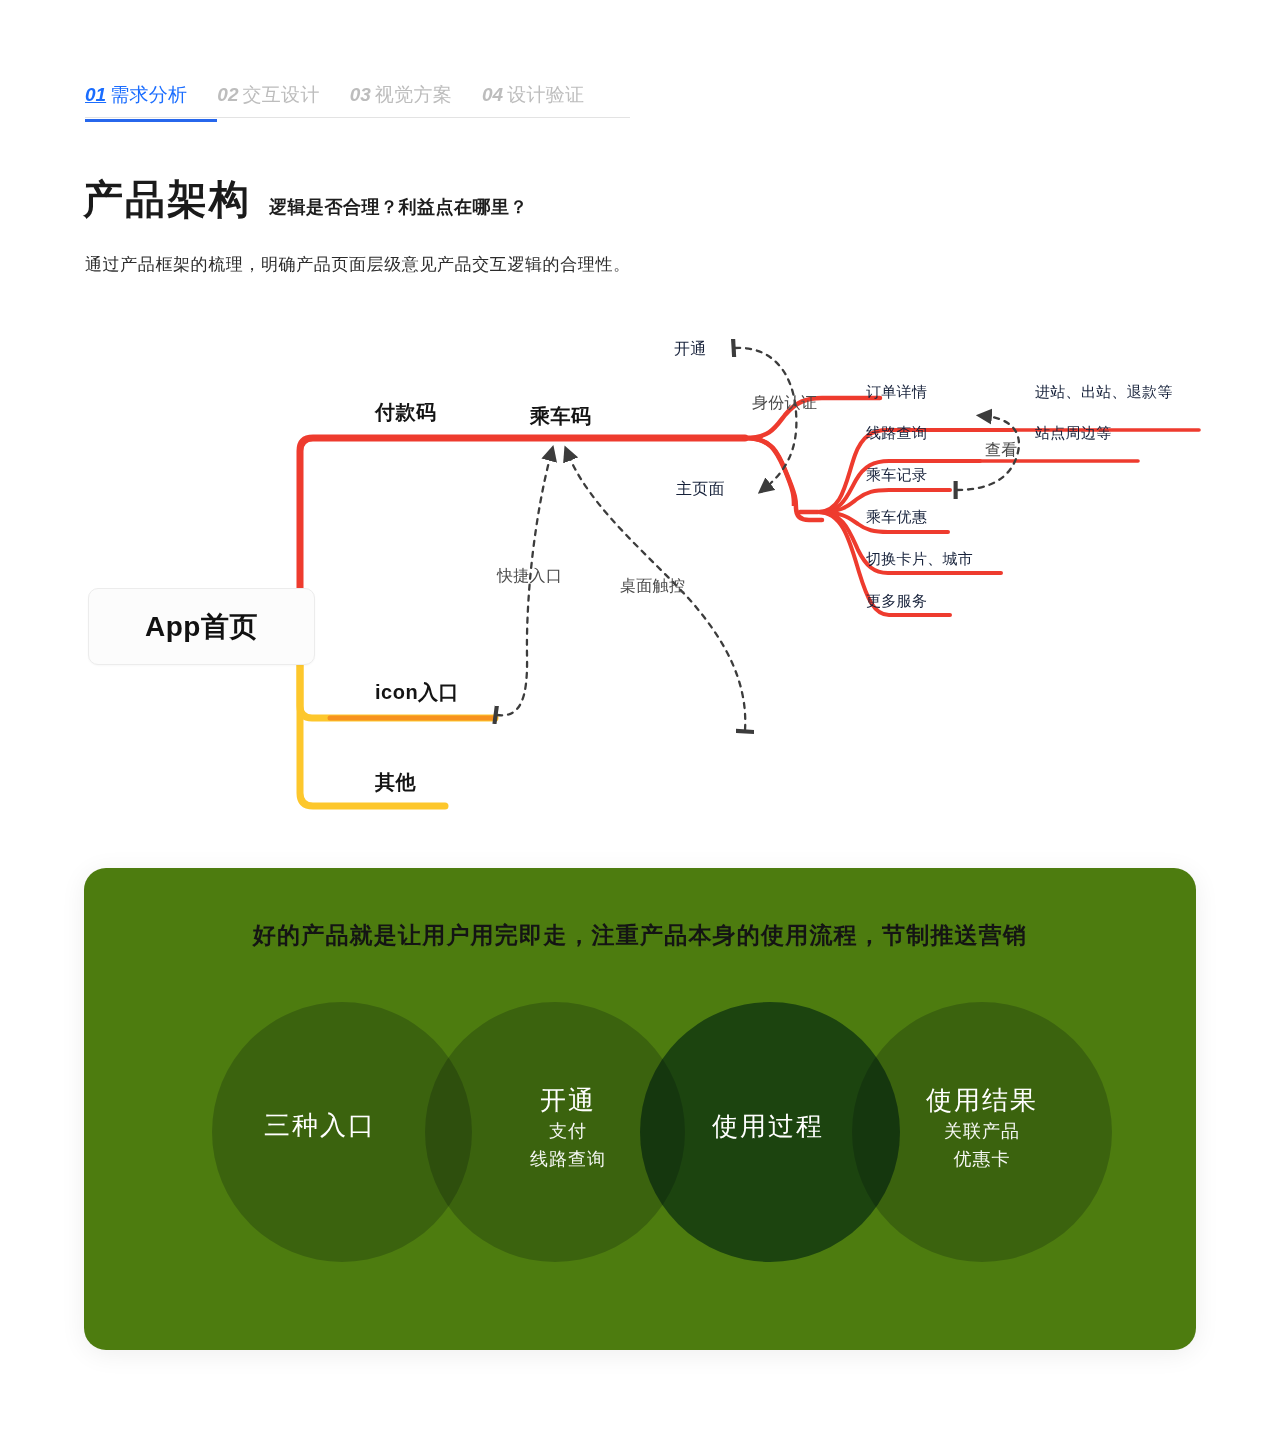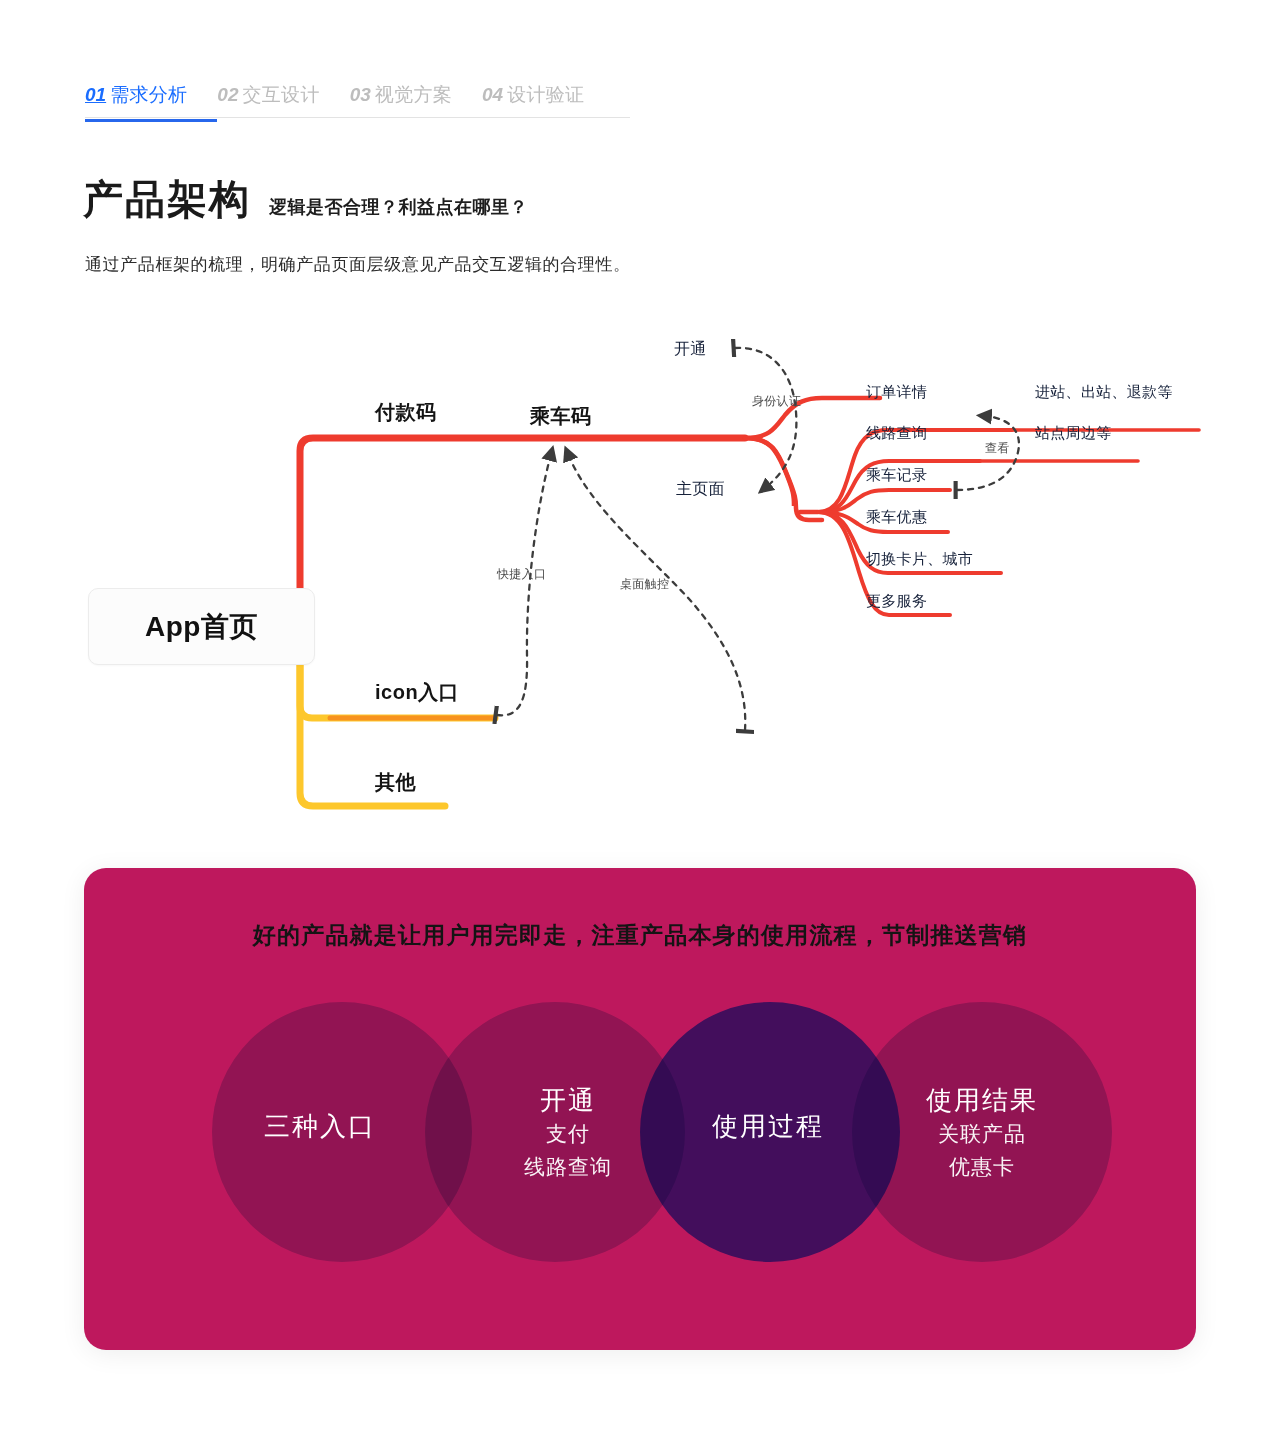--- a/index.html
+++ b/index.html
@@ -110,28 +110,28 @@
   }
 
   .d-label {
     position: absolute;
     white-space: nowrap;
     line-height: 1;
   }
   .lv1 { font-size: 20px; font-weight: bold; color: #141414; letter-spacing: 0.5px; }
   .lv2 { font-size: 16px; color: #16213a; letter-spacing: 0.3px; }
   .lv3 { font-size: 15px; color: #16213a; letter-spacing: 0.3px; }
-  .dash-label { font-size: 12px; color: #4a4a4a; letter-spacing: 0.3px; }
+  .dash-label { font-size: 16px; color: #4a4a4a; letter-spacing: 0.3px; }
 
   
   .card {
     position: absolute;
     left: 84px; top: 868px;
     width: 1112px; height: 482px;
-    background: #be185d;
+    background: #4d7c0f;
     border-radius: 22px;
     box-shadow: 0 4px 26px rgba(0,0,0,0.07);
   }
   .card-heading {
     position: absolute;
     left: 0; top: 52px;
     width: 100%;
     text-align: center;
     font-size: 23px;
     font-weight: bold;
@@ -150,21 +150,21 @@
     width: 260px; height: 260px;
     mix-blend-mode: multiply;
     display: flex;
     flex-direction: column;
     align-items: center;
     justify-content: center;
   }
   .c-grey { background: #c4cce2; }
   .c-blue { background: #5a8cfd; }
   .c-main { font-size: 26px; letter-spacing: 2px; line-height: 1.25; }
-  .c-sub  { font-size: 21px; letter-spacing: 1px; line-height: 1.6; opacity: 0.95; }
+  .c-sub  { font-size: 18px; letter-spacing: 1px; line-height: 1.6; opacity: 0.95; }
   .vlabel {
     position: absolute;
     text-align: center;
     color: #fff;
     z-index: 10;
     pointer-events: none;
   }
 </style>
 </head>
 <body>
@@ -268,21 +268,21 @@
 <div class="card">
   <div class="card-heading">好的产品就是让用户用完即走，注重产品本身的使用流程，节制推送营销</div>
 
   <div class="venn">
 
     <div class="circle c-grey" style="left:0px;"></div>
     <div class="circle c-grey" style="left:213px;"></div>
     <div class="circle c-blue" style="left:428px; z-index:3;"></div>
     <div class="circle c-grey" style="left:640px;"></div>
 
-    <div class="vlabel" style="left:0px;   top:108px; width:216px;">
+    <div class="vlabel" style="left:0px;   top:108px; width:216px;font-family:Liberation Serif, serif;">
       <div class="c-main">三种入口</div>
     </div>
 
     <div class="vlabel" style="left:226px; top:82px; width:260px;">
       <div class="c-main">开通</div>
       <div class="c-sub">支付</div>
       <div class="c-sub">线路查询</div>
     </div>
 
     <div class="vlabel" style="left:428px; top:108px; width:256px;">

